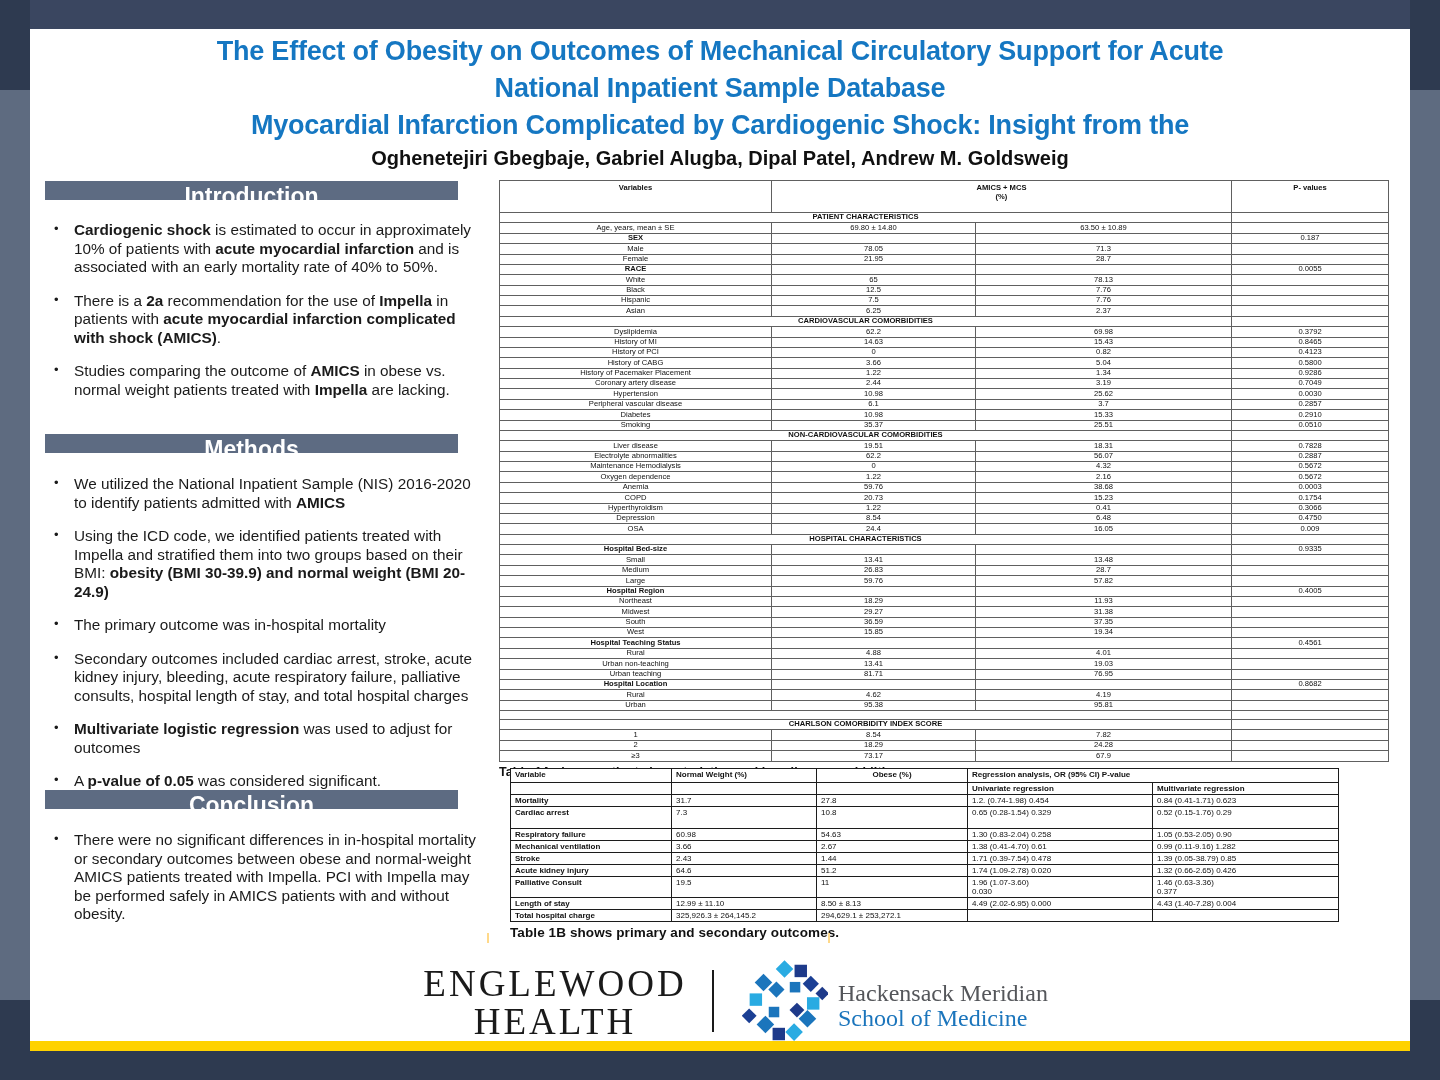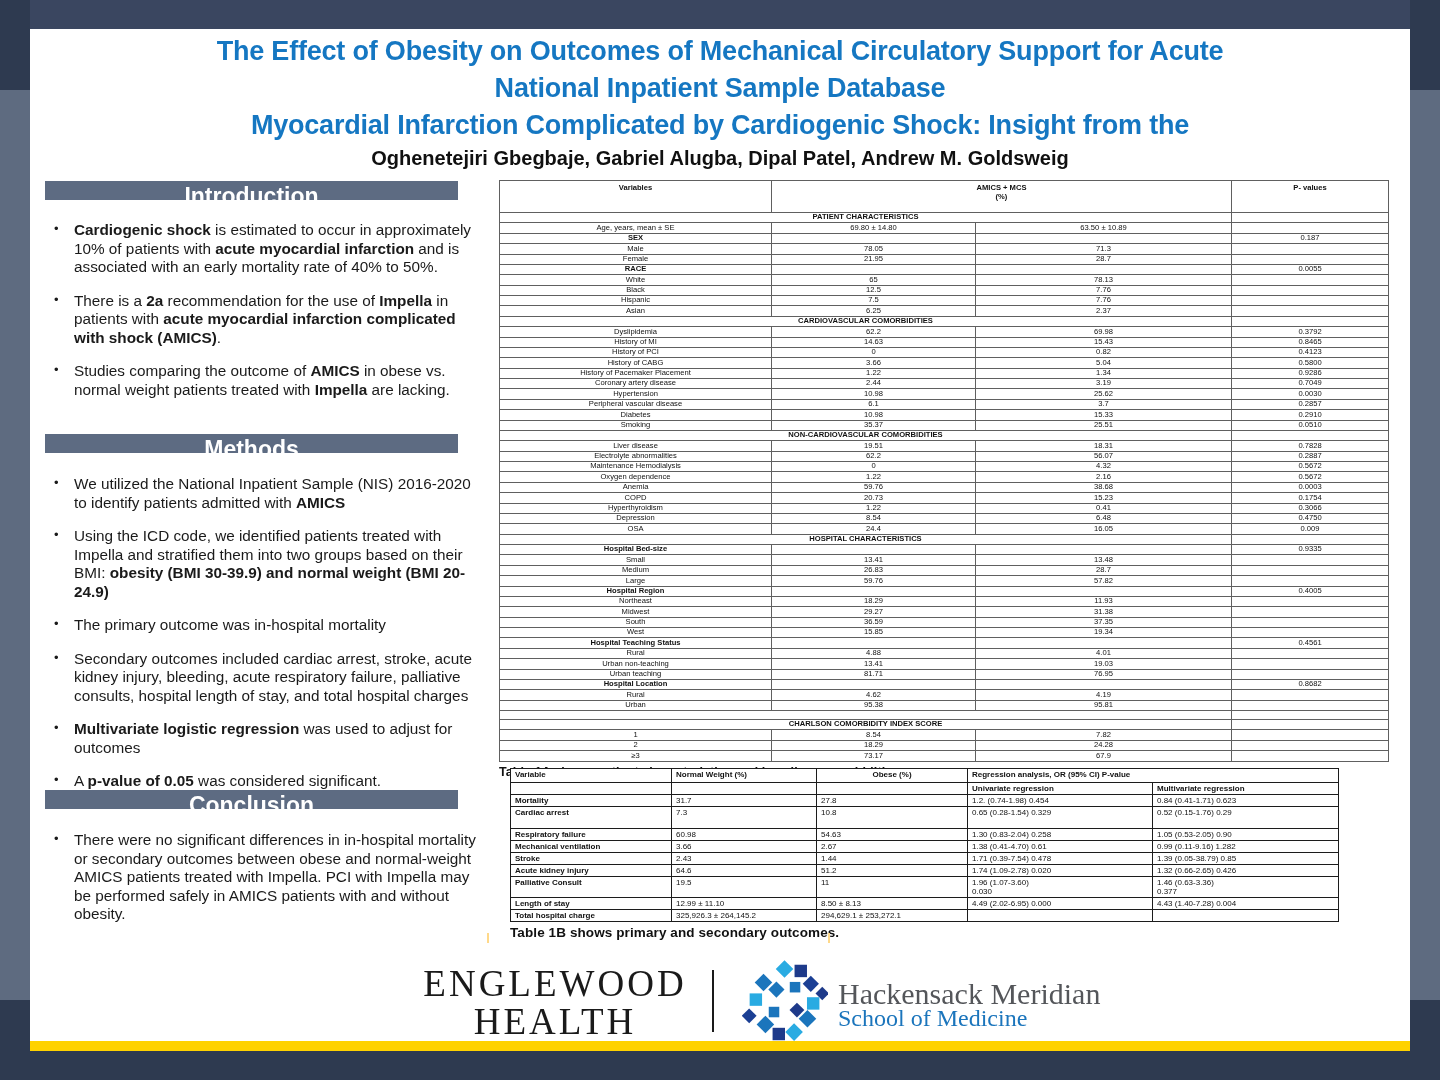--- a/index.html
+++ b/index.html
@@ -65,21 +65,21 @@
 
   
   .footer { position:absolute; left:0; top:918px; width:1112px; height:94px;margin-top:8px; }
   .englewood { position:absolute; left:360px; top:10px; width:330px; text-align:center;
                font-family:"Liberation Serif", serif; color:#1a1a1a; }
   .englewood div { font-size:37px; line-height:38px; letter-spacing:3px; }
   .logo-divider { position:absolute; left:682px; top:15px; width:2px; height:62px; background:#1a1a1a; }
   .hmsom { position:absolute; left:712px; top:4px; }
   .hmsom-mark { position:absolute; left:0; top:0; width:86px; height:86px; }
   .hmsom-text { position:absolute; left:96px; top:22px; font-family:"Liberation Serif", serif; white-space:nowrap; }
-  .hmsom-line1 { font-size:30px; color:#54565a; line-height:25px; }
+  .hmsom-line1 { font-size:24px; color:#54565a; line-height:25px; }
   .hmsom-line2 { font-size:24px; color:#1b75bc; line-height:24px; }
 </style>
 </head>
 <body>
 
 <div class="band-top"></div>
 <div class="band-top-inner"></div>
 <div class="band-bottom"></div>
 
 <div class="poster">

